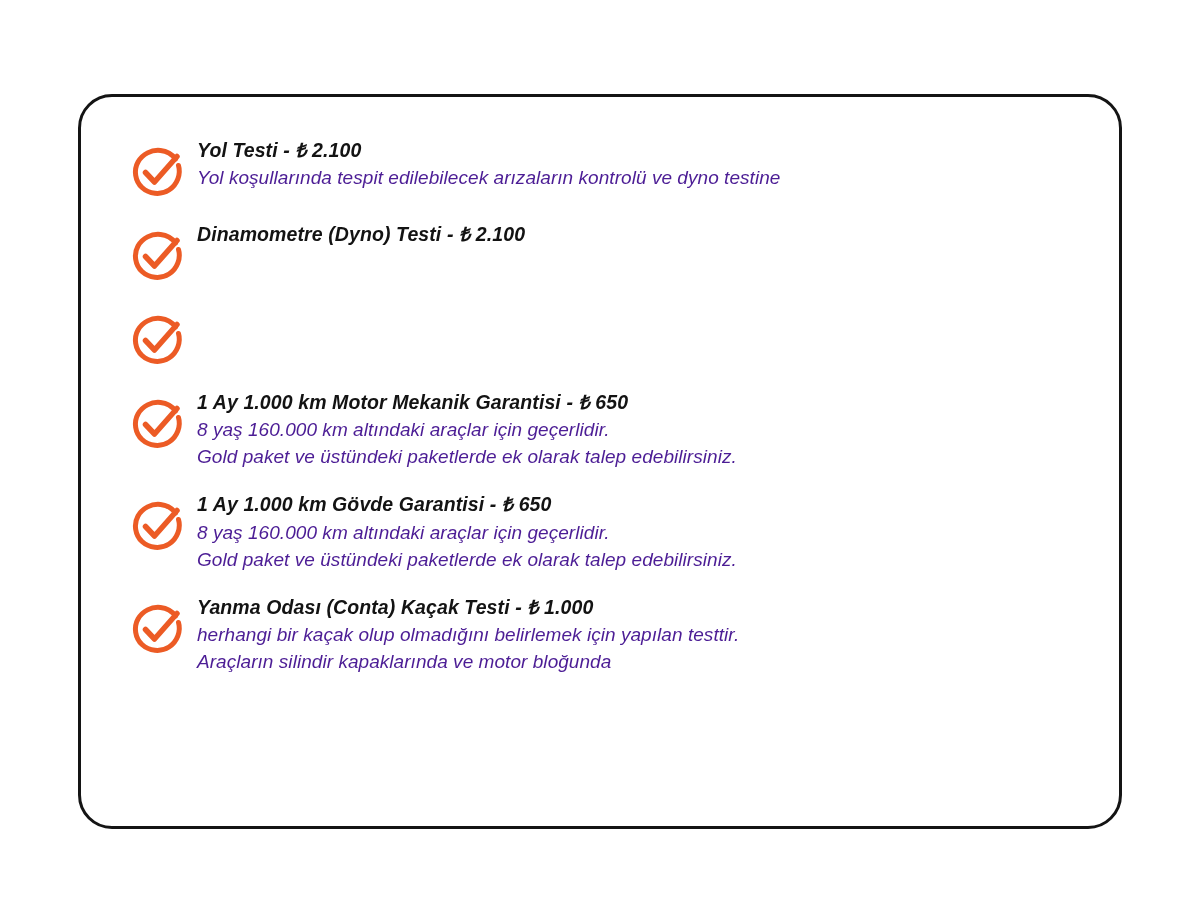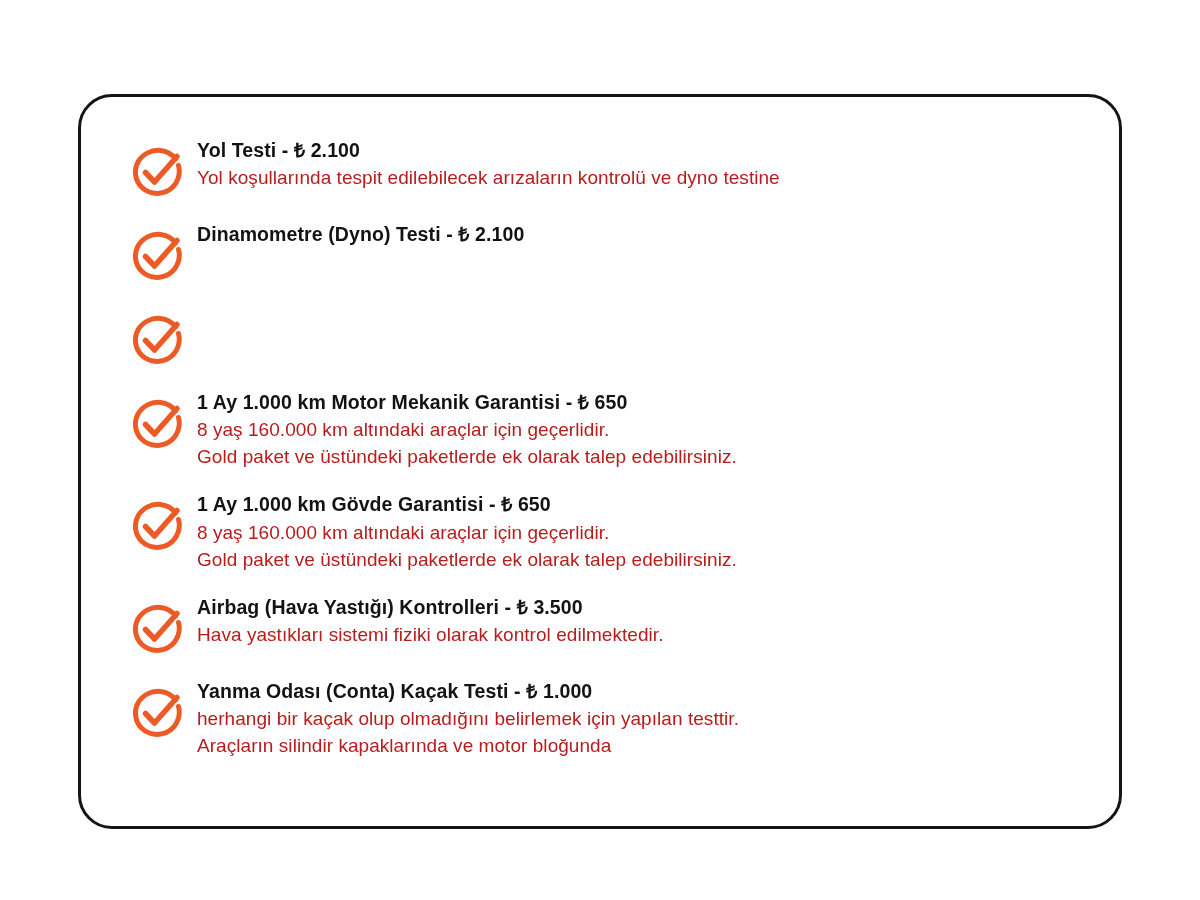--- a/index.html
+++ b/index.html
@@ -25,20 +25,21 @@
   .card {
     position: absolute;
     left: 78px;
     top: 94px;
     width: 1044px;
     height: 735px;
     box-sizing: border-box;
     border: 3px solid #141414;
     border-radius: 34px;
     background: #ffffff;
+    font-style: italic;
   }
 
   .list {
     position: absolute;
     left: 48px;
     top: 40px;
     right: 40px;
   }
 
   .item {
@@ -72,21 +73,21 @@
     font-weight: bold;
     color: #131313;
     letter-spacing: 0.1px;
     line-height: 1.35;
     margin: 0 0 2px 0;
   }
 
   .item-desc {
     font-size: 19px;
     font-weight: normal;
-    color: #b91c1c;
+    color: #4c1d95;
     line-height: 1.42;
     margin: 0;
     letter-spacing: 0.05px;
   }
 
   .item-desc .line { display: block; }
 </style>
 </head>
 <body>
 
@@ -154,34 +155,20 @@
     </div>
     <div class="text-block">
       <p class="item-title">1 Ay 1.000 km Gövde Garantisi - ₺ 650</p>
       <p class="item-desc">
               <span class="line">8 yaş 160.000 km altındaki araçlar için geçerlidir.</span>
               <span class="line">Gold paket ve üstündeki paketlerde ek olarak talep edebilirsiniz.</span>
             </p>
     </div>
   </div>
 
-  <div class="item">
-    <div class="check-wrap">
-      <svg class="check-icon" viewBox="0 0 56 56" fill="none">
-        <path d="M49.5 20.5 C52 29 48.5 39.5 40 45 C31.5 50.5 20 49 13 42.5 C6 36 4.5 25 9 17 C13.5 9 22.5 4.5 31.5 5.5 C38 6.2 43 9.2 46.5 14" stroke="#EC5B25" stroke-width="5" stroke-linecap="round"></path>
-        <path d="M16.5 27.5 L25.5 37 L48 11.5" stroke="#EC5B25" stroke-width="5.5" stroke-linecap="round" stroke-linejoin="round"></path>
-      </svg>
-    </div>
-    <div class="text-block">
-      <p class="item-title">Airbag (Hava Yastığı) Kontrolleri - ₺ 3.500</p>
-      <p class="item-desc">
-              <span class="line">Hava yastıkları sistemi fiziki olarak kontrol edilmektedir.</span>
-            </p>
-    </div>
-  </div>
 
   <div class="item">
     <div class="check-wrap">
       <svg class="check-icon" viewBox="0 0 56 56" fill="none">
         <path d="M49.5 20.5 C52 29 48.5 39.5 40 45 C31.5 50.5 20 49 13 42.5 C6 36 4.5 25 9 17 C13.5 9 22.5 4.5 31.5 5.5 C38 6.2 43 9.2 46.5 14" stroke="#EC5B25" stroke-width="5" stroke-linecap="round"></path>
         <path d="M16.5 27.5 L25.5 37 L48 11.5" stroke="#EC5B25" stroke-width="5.5" stroke-linecap="round" stroke-linejoin="round"></path>
       </svg>
     </div>
     <div class="text-block">
       <p class="item-title">Yanma Odası (Conta) Kaçak Testi - ₺ 1.000</p>

